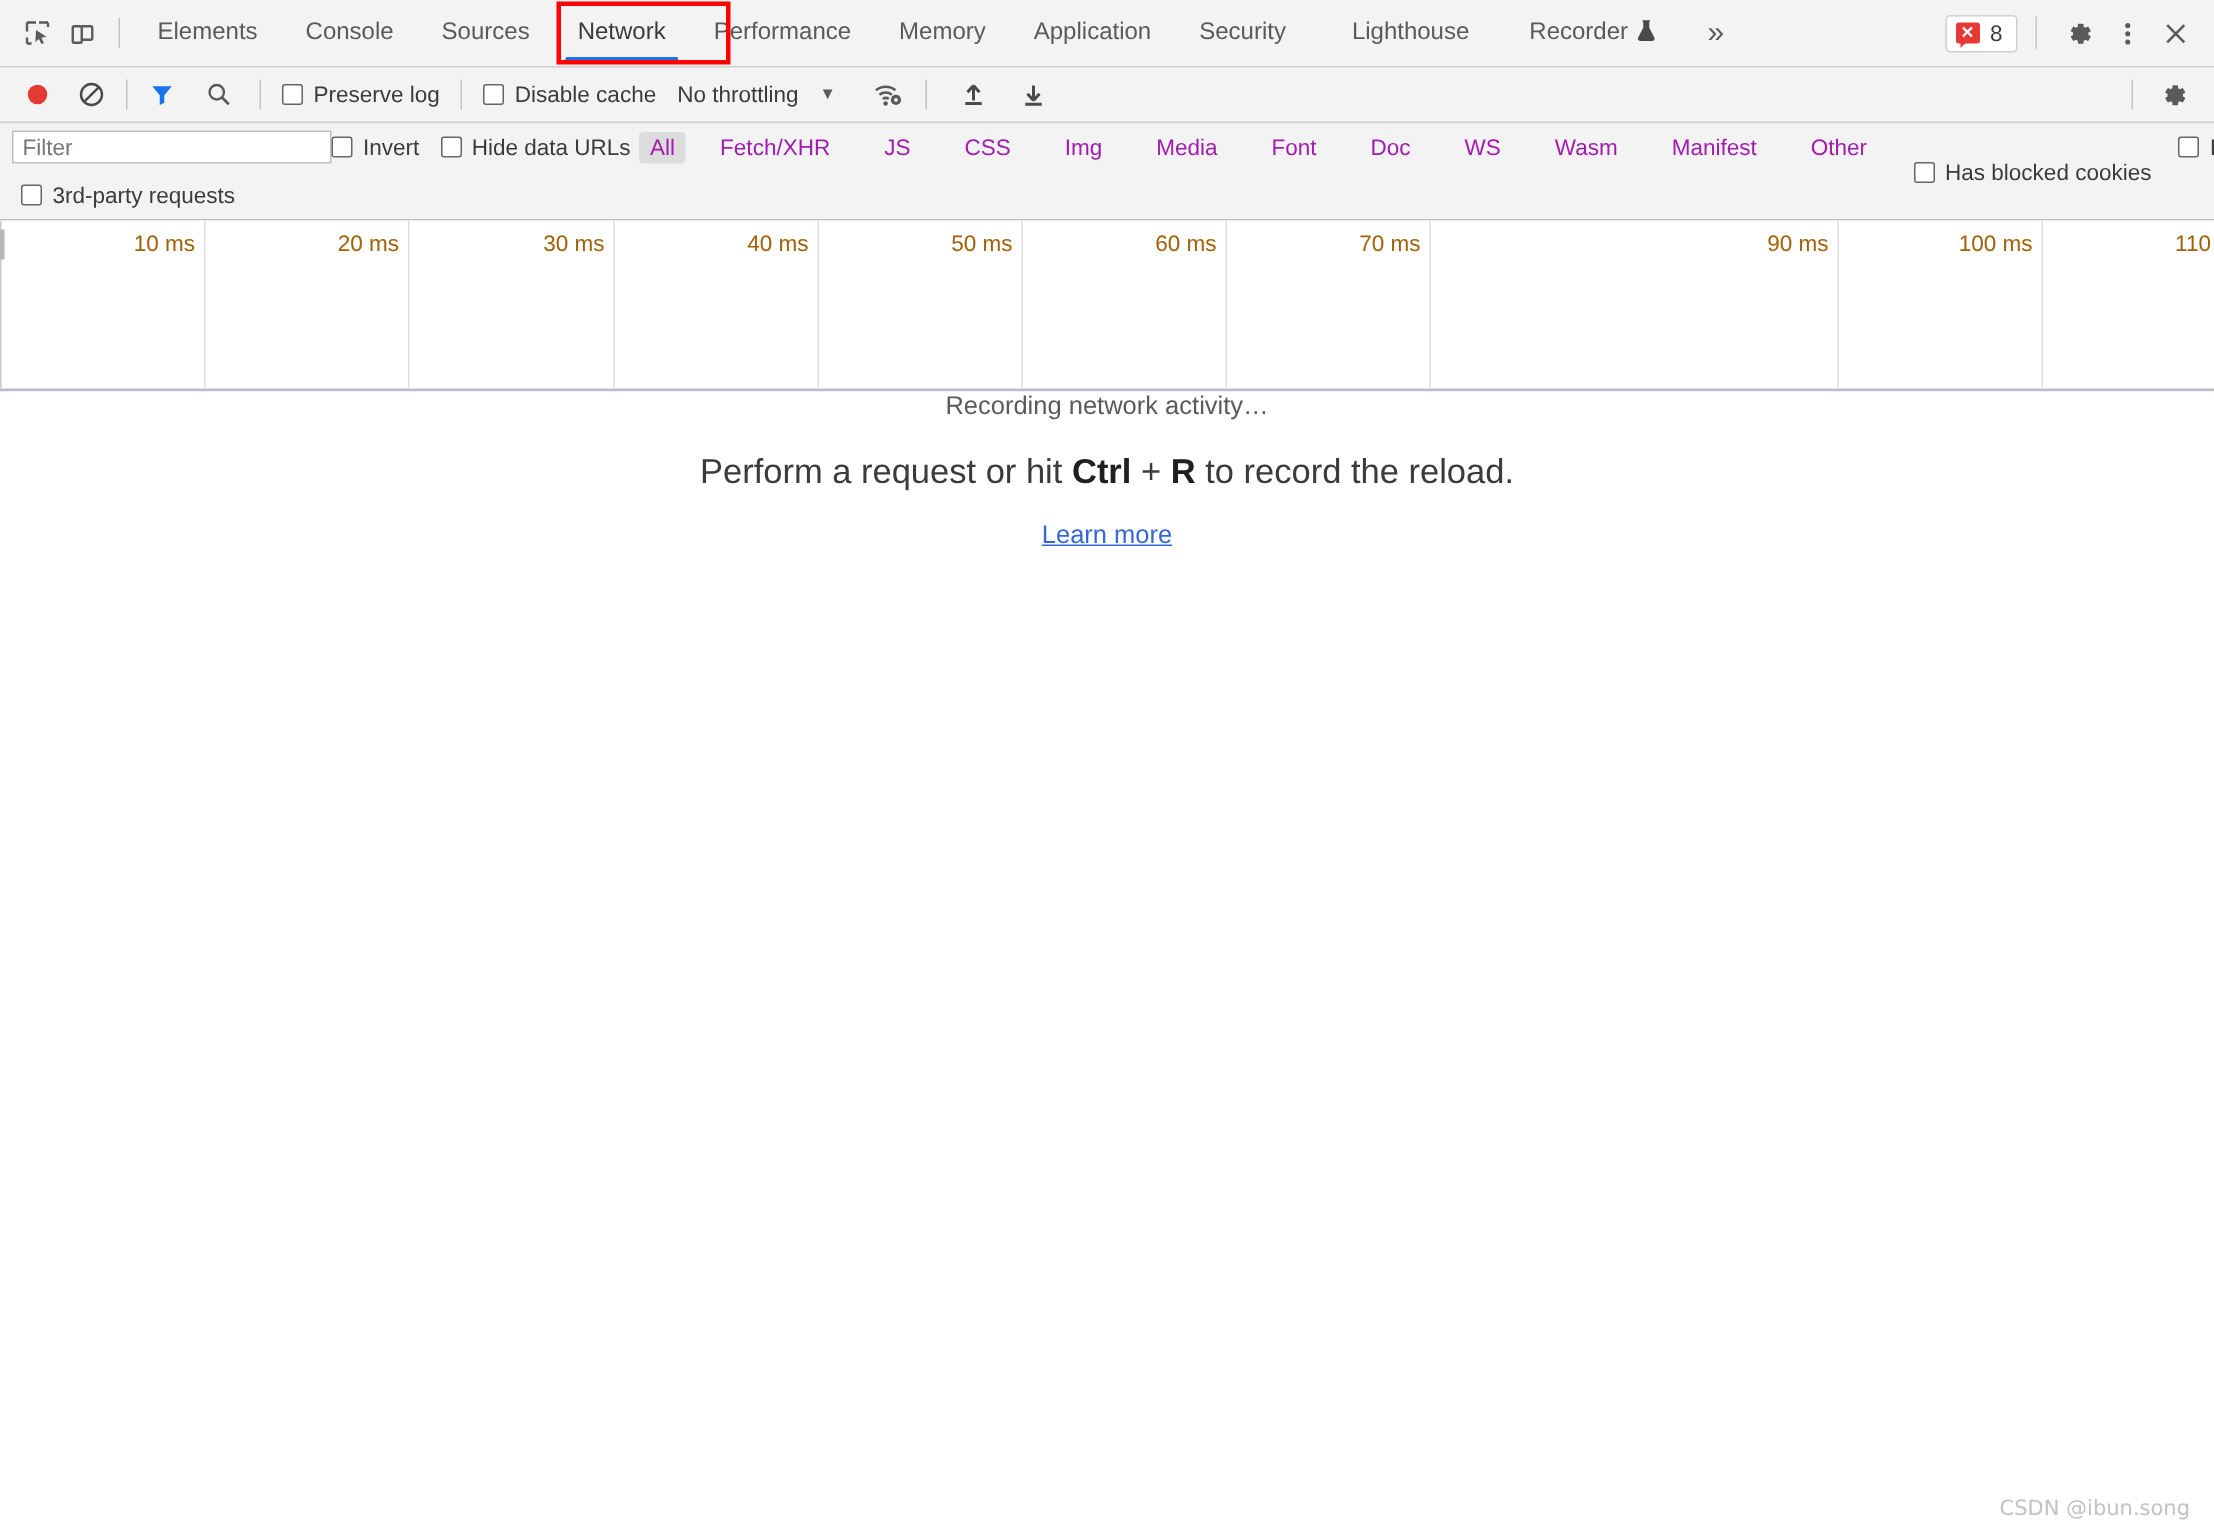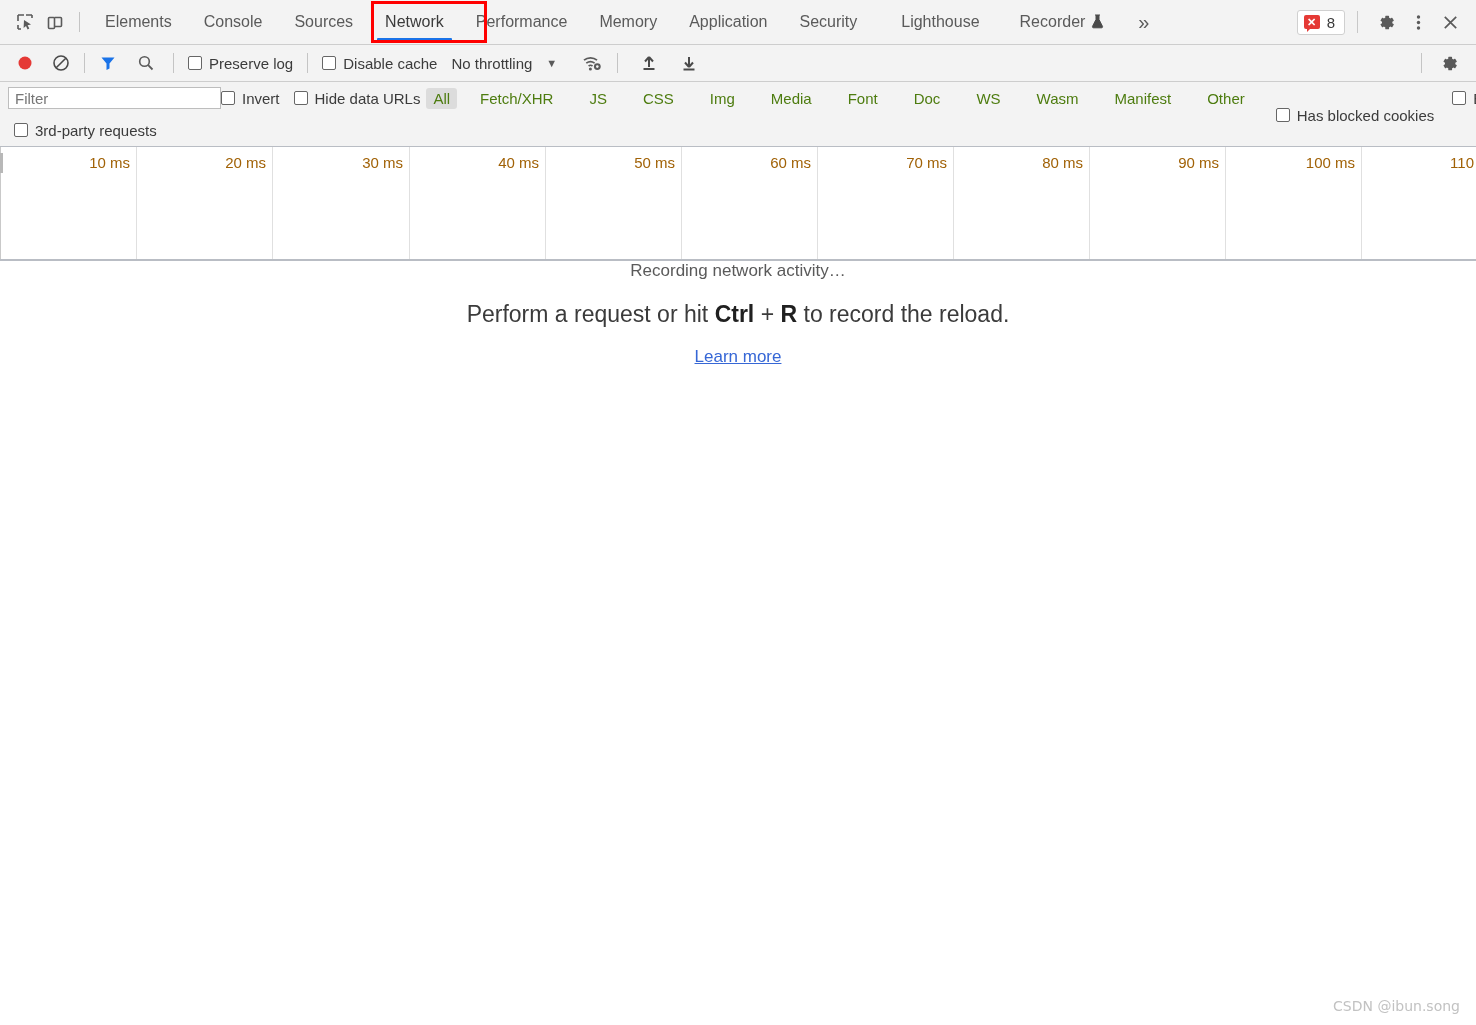--- a/index.html
+++ b/index.html
@@ -145,21 +145,21 @@
     background: #fff;
     font-size: 15px;
     font-family: "Liberation Sans", sans-serif;
     padding: 0 6px;
     color: #3b3b3b;
     outline: none;
   }
   .filter-input::placeholder { color: #767676; }
   .fb-gap { width: 18px; }
   .chip {
-    font-size: 15px; color:#4d7c0f;
+    font-size: 15px; color:#a21caf;
     padding: 2px 7px; border-radius:3px;
     cursor:pointer; white-space:nowrap;
   }
   .chip.selected { background:#dcdcdc; }
   .chips { display:flex; align-items:center; gap:4px; margin-left: 6px; }
   .fb-sep { width:1px; height:18px; background:#c4c4c4; margin:0 8px; }
 
   
   .thirdparty {
     display:flex; align-items:center;
@@ -466,23 +466,20 @@
   </div>
   <div class="tl-col" style="left:546px; width:136px;">
     <span class="tl-label">50 ms</span>
   </div>
   <div class="tl-col" style="left:682px; width:136px;">
     <span class="tl-label">60 ms</span>
   </div>
   <div class="tl-col" style="left:818px; width:136px;">
     <span class="tl-label">70 ms</span>
   </div>
-  <div class="tl-col" style="left:954px; width:136px;">
-    <span class="tl-label">80 ms</span>
-  </div>
   <div class="tl-col" style="left:1090px; width:136px;">
     <span class="tl-label">90 ms</span>
   </div>
   <div class="tl-col" style="left:1226px; width:136px;">
     <span class="tl-label">100 ms</span>
   </div>
   <div class="tl-col" style="left:1362px; width:114px; border-right:none;">
     <span class="tl-label" style="right:2px;">110</span>
   </div>
 </div>

